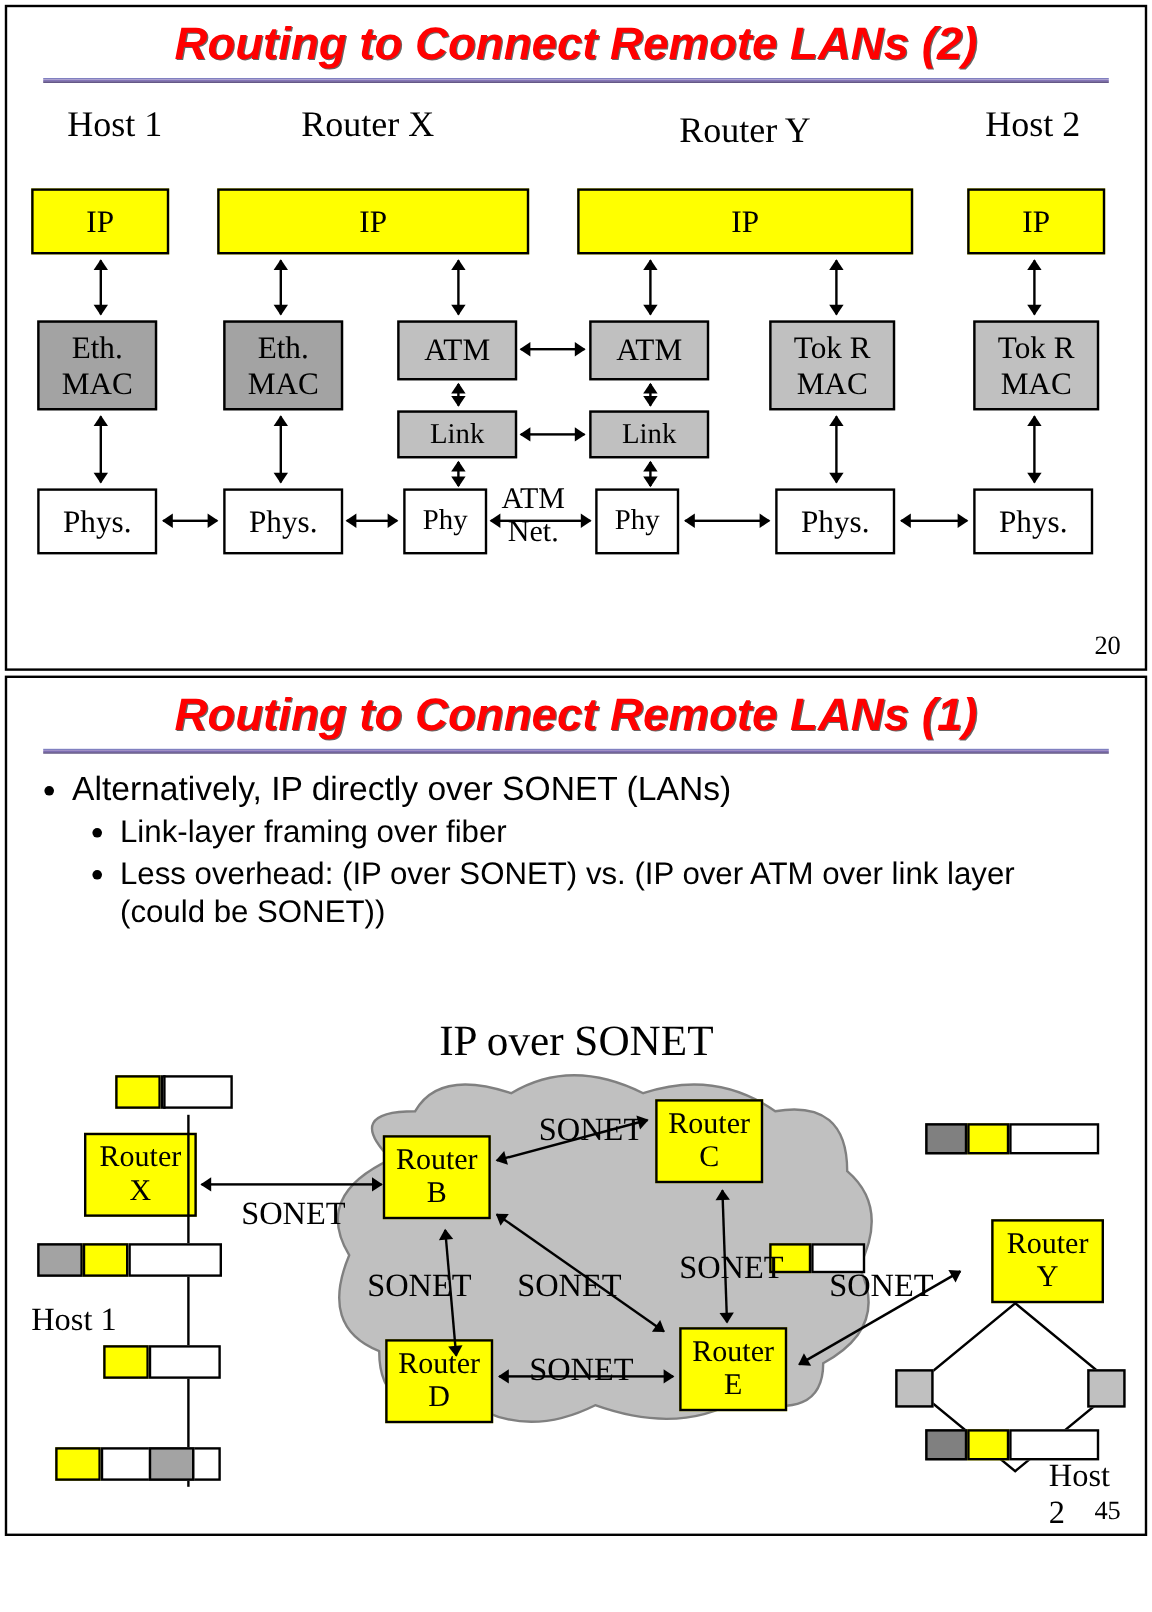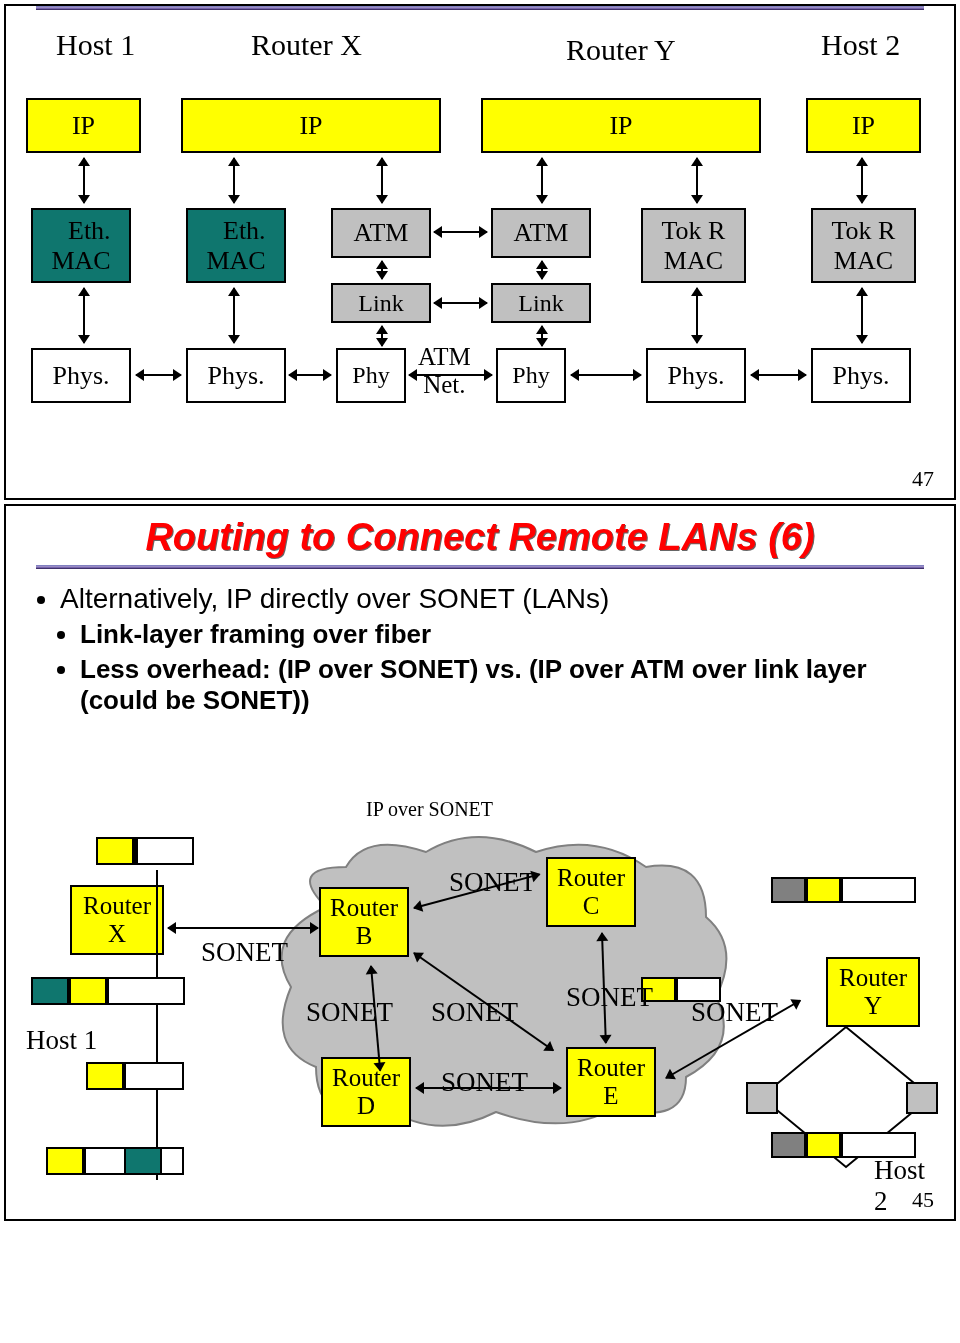--- a/index.html
+++ b/index.html
@@ -7,50 +7,51 @@
   .slide { border: 2px solid #000; margin: 4px; position: relative; }
   .slide-title { font-family: "Comic Sans MS", cursive, sans-serif; font-weight: bold; font-style: italic; font-size: 38px; color: #ff0000; text-align: center; padding: 10px 0 6px; text-shadow: 1px 1px 0 #666; }
   .rule { height: 4px; margin: 0 30px 8px; background: linear-gradient(#b0a0d0, #6050a0); border-top: 1px solid #8080c0; border-bottom: 1px solid #40306a; }
   .slide-num { position: absolute; bottom: 6px; right: 20px; font-size: 22px; }
 
   
   .s1-body { position: relative; height: 480px; margin: 0 20px; }
   .lbl { position: absolute; font-size: 30px; text-align: center; }
   .box { position: absolute; border: 2.5px solid #000; text-align: center; display: flex; align-items: center; justify-content: center; font-size: 26px; }
   .yellow { background: #ffff00; }
-  .red { background: #0f766e; text-align: right; }
+  .red { background: #a3a3a3; }
   .gray { background: #c0c0c0; }
   .white { background: #fff; }
   .arrow { position: absolute; }
   .arrow.v::before, .arrow.v::after { content:''; position:absolute; left:50%; transform:translateX(-50%); border-left:6px solid transparent; border-right:6px solid transparent; }
   .arrow.v { width:2px; background:#000; }
   .arrow.v::before { top:-1px; border-bottom:9px solid #000; }
   .arrow.v::after { bottom:-1px; border-top:9px solid #000; }
   .arrow.h { height:2px; background:#000; }
   .arrow.h::before, .arrow.h::after { content:''; position:absolute; top:50%; transform:translateY(-50%); border-top:6px solid transparent; border-bottom:6px solid transparent; }
   .arrow.h::before { left:-1px; border-right:9px solid #000; }
   .arrow.h::after { right:-1px; border-left:9px solid #000; }
 
   
   .s2-body { position: relative; height: 620px; margin: 0 20px 22px; }
   .bullets { font-family: "Comic Sans MS", cursive, sans-serif; font-size: 28px; padding: 6px 20px 0 34px; }
   .bullets li { list-style: disc; margin-bottom: 4px; }
-  .bullets .sub { margin-left: 20px; font-size: 26px; font-weight: bold; }
+  .bullets .sub { margin-left: 40px; font-size: 26px; }
   .cloud { position:absolute; }
   .tiny { position:absolute; border:2px solid #000; }
   .diag { position:absolute; height:2px; background:#000; transform-origin:left center;}
   .diag::before,.diag::after{content:'';position:absolute;top:50%;transform:translateY(-50%);border-top:6px solid transparent;border-bottom:6px solid transparent;}
   .diag::before{left:-1px;border-right:9px solid #000;}
   .diag::after{right:-1px;border-left:9px solid #000;}
   .txt{position:absolute;font-size:27px;font-family:"Times New Roman",serif;}
 </style>
 </head>
 <body>
 
 <div class="slide">
+  <div class="slide-title">Routing to Connect Remote LANs (2)</div>
   <div class="rule"></div>
   <div class="s1-body">
 
     <div class="lbl" style="left:30px;top:10px">Host 1</div>
     <div class="lbl" style="left:225px;top:10px">Router X</div>
     <div class="lbl" style="left:540px;top:15px">Router Y</div>
     <div class="lbl" style="left:795px;top:10px">Host 2</div>
 
     <div class="box yellow" style="left:0;top:80px;width:115px;height:55px">IP</div>
     <div class="box yellow" style="left:155px;top:80px;width:260px;height:55px">IP</div>
@@ -98,35 +99,35 @@
 
     <div class="arrow h" style="left:110px;top:356px;width:45px"></div>
     <div class="arrow h" style="left:263px;top:356px;width:42px"></div>
     <div class="arrow h" style="left:545px;top:356px;width:70px"></div>
     <div class="arrow h" style="left:725px;top:356px;width:55px"></div>
 
     <div class="arrow h" style="left:408px;top:213px;width:53px"></div>
     <div class="arrow h" style="left:408px;top:284px;width:53px"></div>
     <div class="arrow h" style="left:383px;top:356px;width:83px"></div>
   </div>
-  <div class="slide-num">47</div>
+  <div class="slide-num">20</div>
 </div>
 
 <div class="slide">
-  <div class="slide-title">Routing to Connect Remote LANs (6)</div>
+  <div class="slide-title">Routing to Connect Remote LANs (1)</div>
   <div class="rule"></div>
   <div class="s2-body">
 
     <ul class="bullets">
       <li>Alternatively, IP directly over SONET (LANs)</li>
       <li class="sub">Link-layer framing over fiber</li>
       <li class="sub">Less overhead: (IP over SONET) vs. (IP over ATM over link layer (could be SONET))</li>
     </ul>
 
-    <div class="txt" style="left:340px;top:221px;font-size:20px">IP over SONET</div>
+    <div class="txt" style="left:340px;top:210px;font-size:36px">IP over SONET</div>
 
     <svg class="cloud" style="left:220px;top:250px" width="490" height="310">
       <path d="M 80 80 Q 40 40 100 40 Q 120 5 180 25 Q 230 -5 290 25 Q 350 5 400 40 Q 460 30 460 90 Q 495 120 470 170 Q 495 220 440 250 Q 440 300 370 280 Q 320 310 250 285 Q 190 315 140 280 Q 70 300 70 240 Q 20 220 45 160 Q 15 110 80 80 Z" fill="#c0c0c0" stroke="#808080" stroke-width="2"></path>
     </svg>
 
     <div class="tiny yellow" style="left:70px;top:260px;width:38px;height:28px"></div>
     <div class="tiny white" style="left:108px;top:260px;width:60px;height:28px"></div>
 
     <div class="box yellow" style="left:44px;top:308px;width:94px;height:70px;white-space:pre-line;font-size:25px">Router
 X</div>

